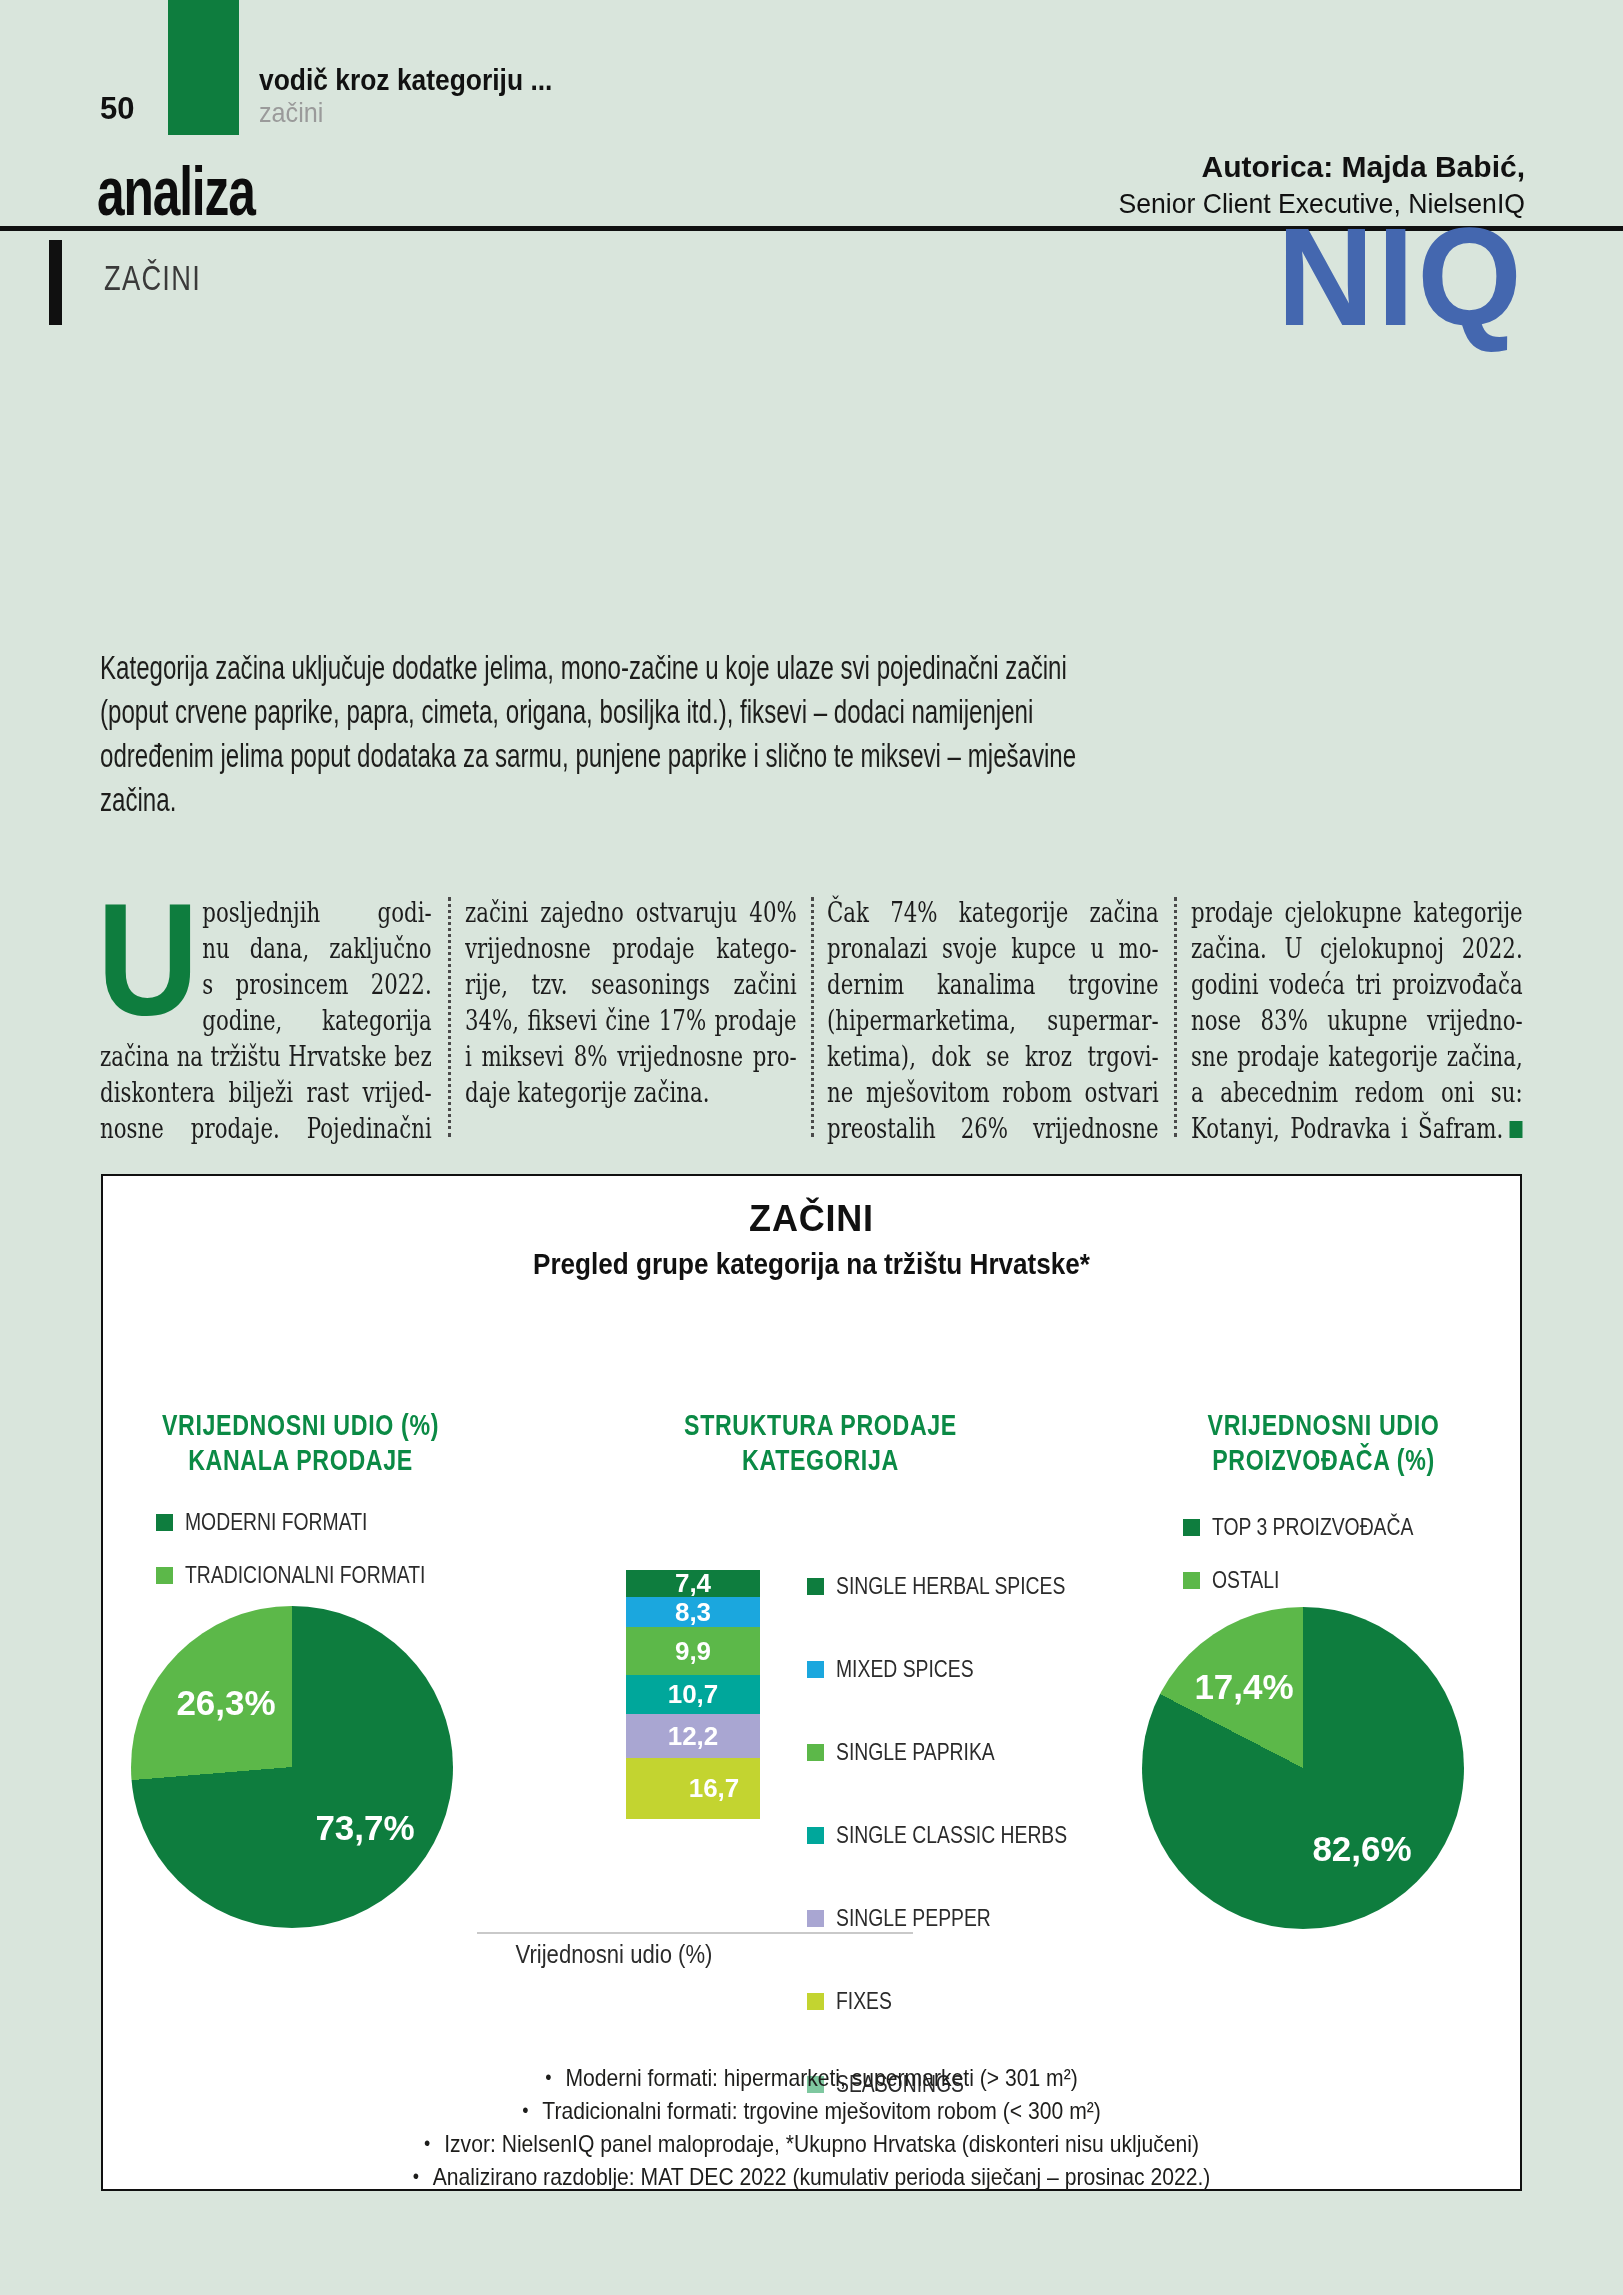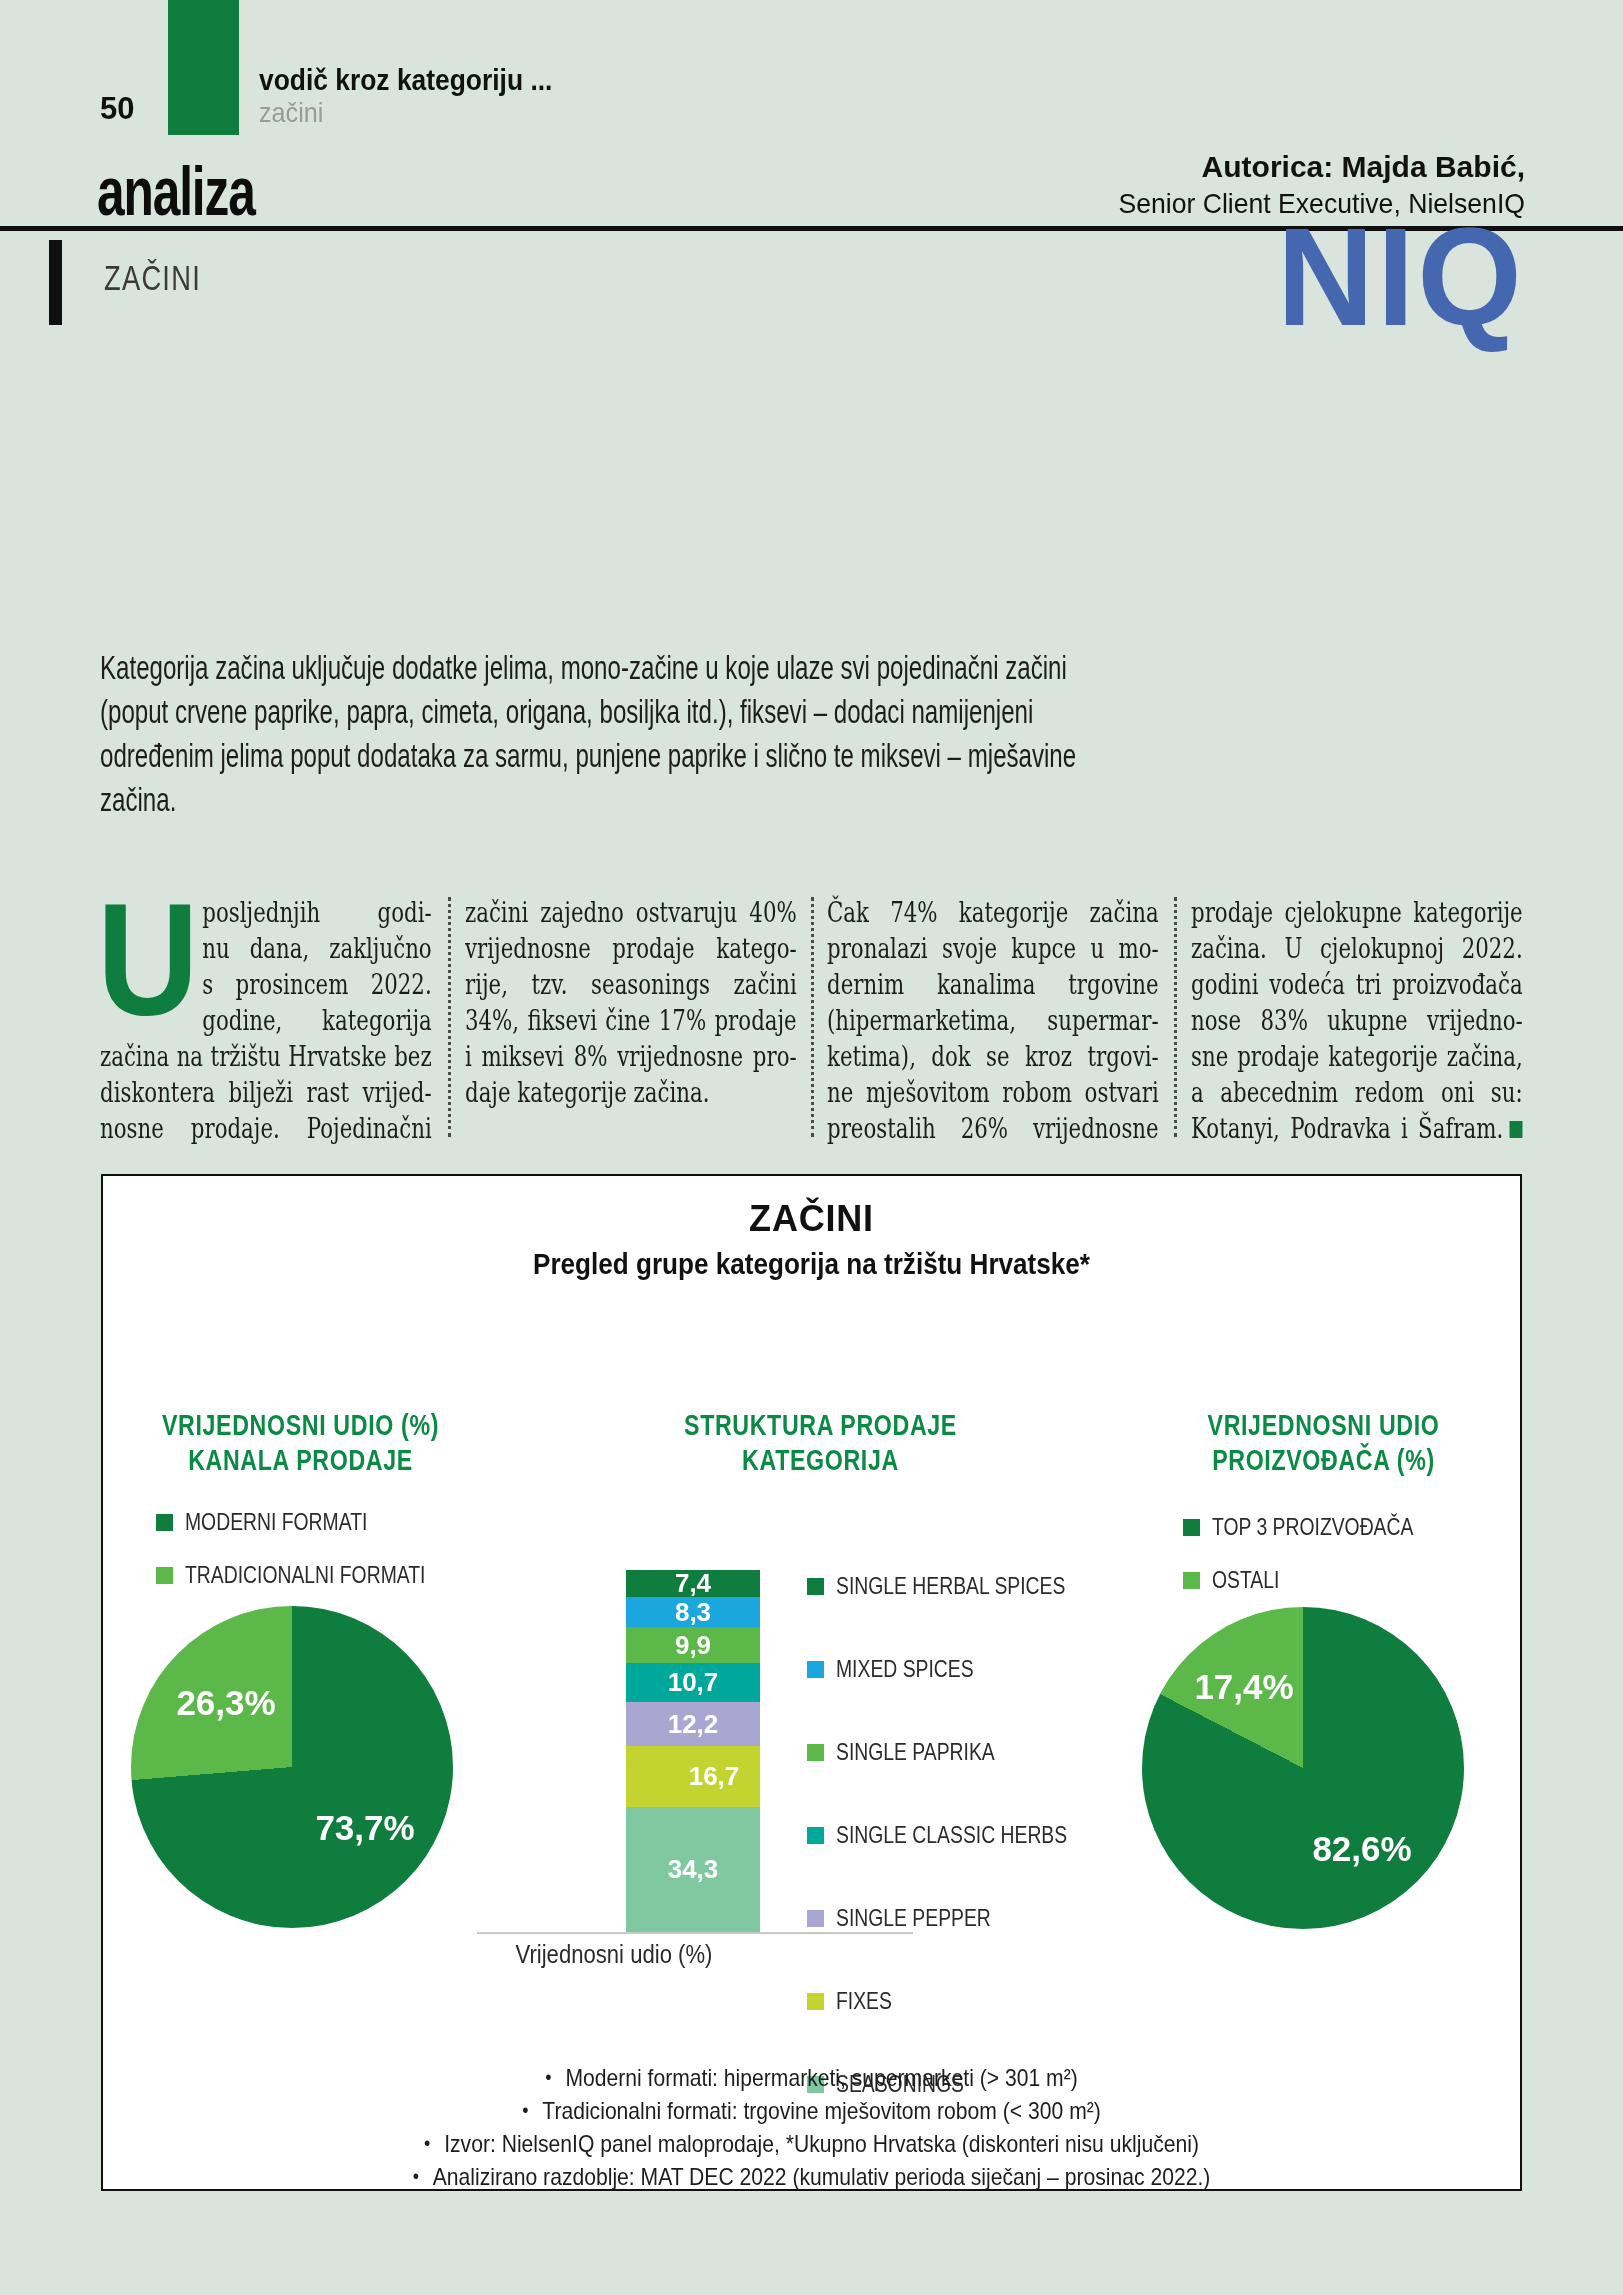--- a/index.html
+++ b/index.html
@@ -213,34 +213,31 @@
     <div class="rel pie-label" id="pl-left-small">26,3%</div>
     <div class="rel pie-label" id="pl-left-big">73,7%</div>
 
     <div class="rel" id="stacked-bar">
         <div class="bar-seg" style="height: 27px; background: rgb(14, 125, 62);">
           <span>7,4</span>
         </div>
         <div class="bar-seg" style="height: 30px; background: rgb(27, 167, 222);">
           <span>8,3</span>
         </div>
-        <div class="bar-seg" style="height: 36px; background: rgb(92, 184, 73);">
+        <div class="bar-seg" style="height: 48px; background: rgb(92, 184, 73);">
           <span>9,9</span>
         </div>
         <div class="bar-seg" style="height: 39px; background: rgb(0, 167, 155);">
           <span>10,7</span>
         </div>
         <div class="bar-seg" style="height: 44px; background: rgb(169, 166, 210);">
           <span>12,2</span>
         </div>
         <div class="bar-seg" style="height: 61px; background: rgb(195, 212, 48); padding-left: 42px;">
           <span>16,7</span>
-        </div>
-        <div class="bar-seg" style="height: 125px; background: rgb(127, 200, 160);">
-          <span>34,3</span>
         </div>
       </div>
     <div class="rel" id="axis-line"></div>
     <div class="rel" id="axis-label">Vrijednosni udio (%)</div>
 
     <div class="rel pie" id="pie-right" style="background: conic-gradient(rgb(14, 125, 62) 0deg, rgb(14, 125, 62) 82.6%, rgb(92, 184, 73) 82.6%, rgb(92, 184, 73) 100%);"></div>
     <div class="rel pie-label" id="pl-right-small">17,4%</div>
     <div class="rel pie-label" id="pl-right-big">82,6%</div>
 
     <div class="rel" id="footnotes">

